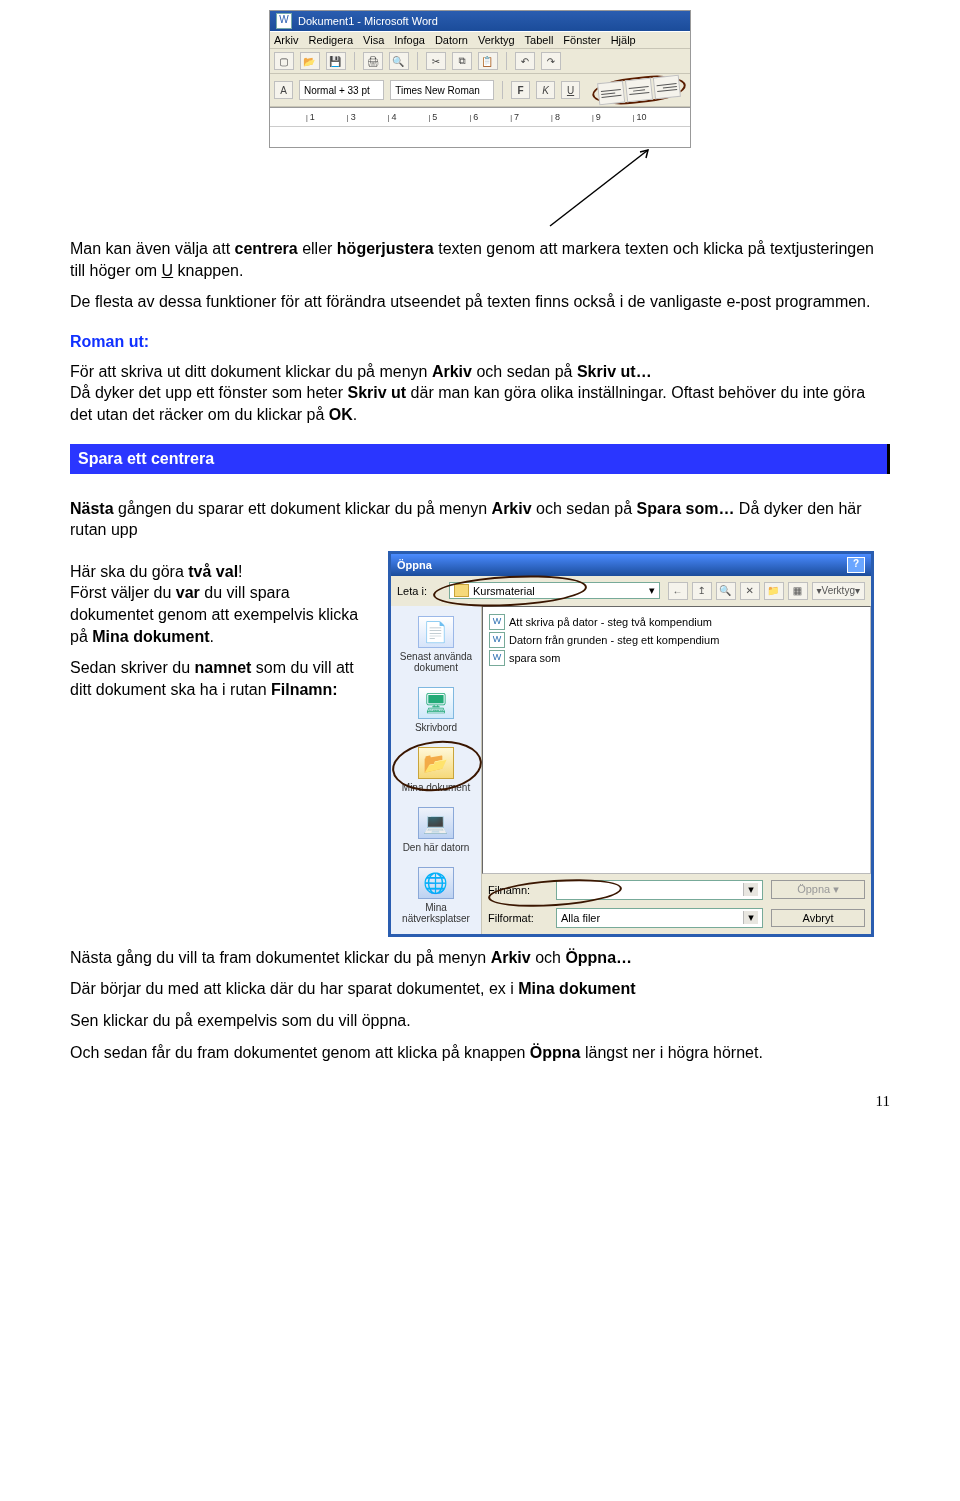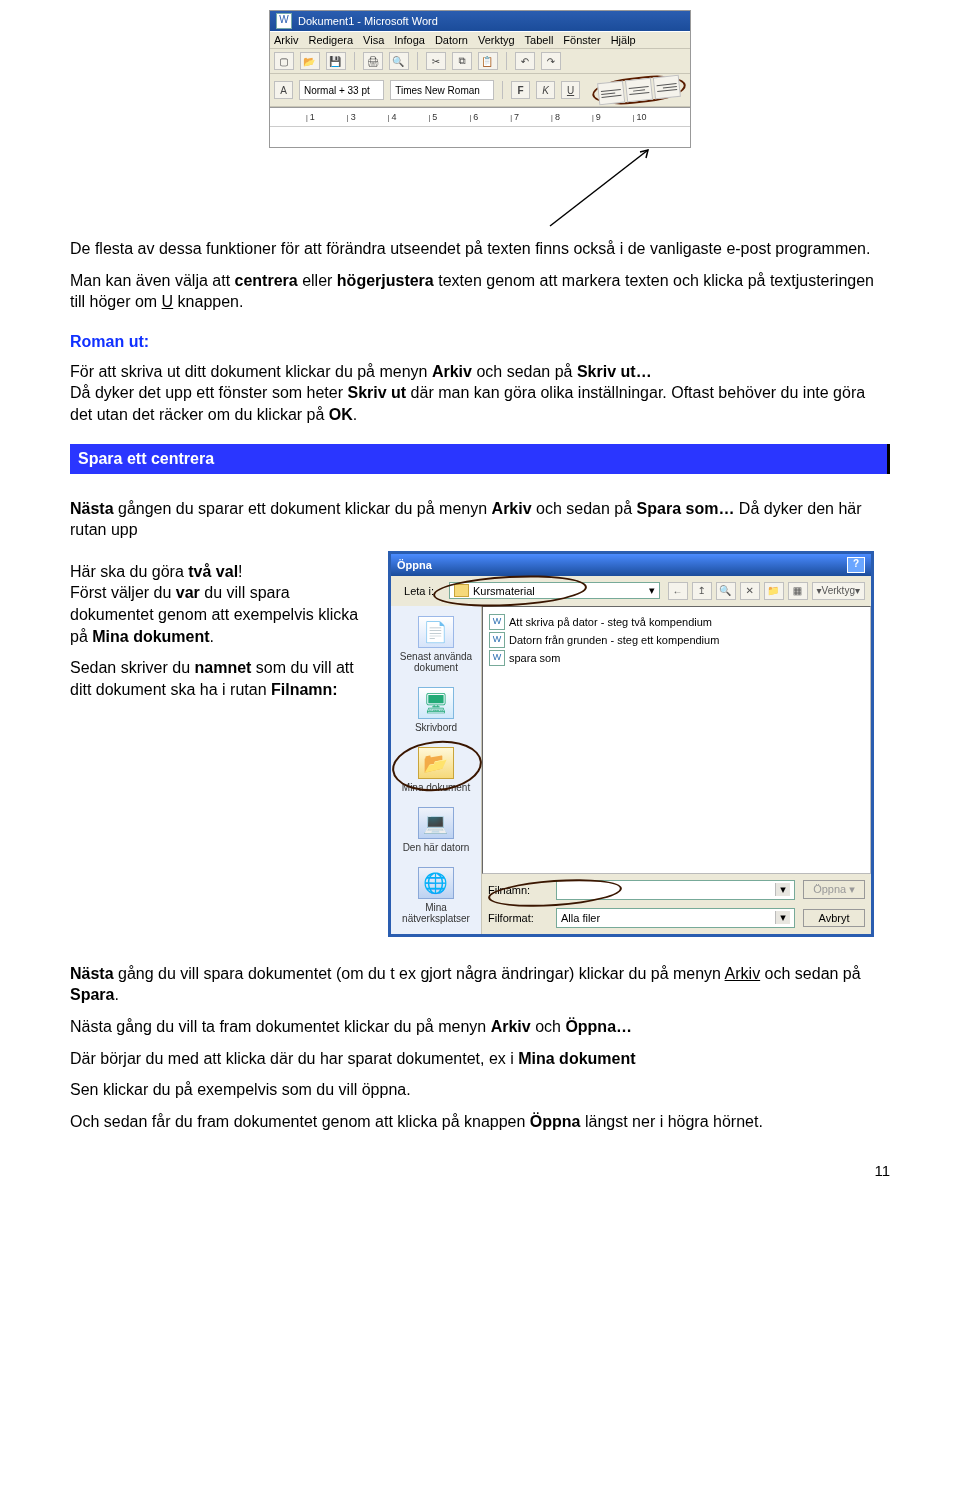--- a/index.html
+++ b/index.html
@@ -109,21 +109,21 @@
   .dlg-title {
     background: linear-gradient(#4a8bff,#1b4c9a);
     color:#fff; font-weight:bold;
     padding:3px 6px;
     display:flex; justify-content:space-between; align-items:center;
   }
   .dlg-title .help { width:16px; height:14px; background:#6aa6ff; border:1px solid #fff; color:#fff; font-weight:bold; text-align:center; font-size:10px; line-height:12px;}
   .dlg-toprow {
     display:flex; align-items:center; gap:8px; padding:6px;
   }
-  .dlg-toprow .lbl { width:44px;text-align:center; }
+  .dlg-toprow .lbl { width:44px; }
   .dlg-dropdown {
     flex:1; border:1px solid #7a9; background:#fff; padding:1px 4px;
     display:flex; align-items:center; gap:4px;
   }
   .dlg-folder-icon { width:13px; height:11px; background:#f6d97a; border:1px solid #c9a43a; display:inline-block;}
   .dlg-toolbar-icons { display:flex; gap:4px; }
   .dlg-smallbtn { width:18px; height:16px; border:1px solid #bfbfbf; background:#f5f3ec; display:inline-flex; align-items:center; justify-content:center; font-size:10px; color:#555;}
   .dlg-body { display:flex; }
   .dlg-side {
     width:90px; background:#eaf0fa; border-right:1px solid #c8c5b6;
@@ -139,37 +139,37 @@
   .si-comp { background:linear-gradient(#eef2fa,#bcd2f2); border:1px solid #8aa8d8;}
   .si-net { background:linear-gradient(#eef2fa,#bcd2f2); border:1px solid #8aa8d8;}
   .dlg-content { flex:1; background:#fff; border:1px inset #bbb; padding:6px; min-height:200px;}
   .file-item { display:flex; align-items:center; gap:4px; padding:1px 0;}
   .file-icon { width:14px; height:14px; border:1px solid #7a9; background:#fff; font-size:9px; text-align:center; line-height:12px; color:#2a6db0;}
   .dlg-bottom { display:flex; flex-direction:column; gap:4px; padding:6px;}
   .dlg-row { display:flex; align-items:center; gap:8px;}
   .dlg-row .lbl { width:60px;}
   .dlg-input { flex:1; border:1px solid #7a9; background:#fff; height:18px; padding:0 4px; display:flex; align-items:center;}
   .dlg-dropbtn { width:14px; background:#e8e6e0; border-left:1px solid #bbb; text-align:center;}
-  .dlg-btn { width:60px; border:1px solid #999; background:#ece9d8; text-align:center; padding:2px 0;}
+  .dlg-btn { width:60px; border:1px solid #999; background:#ece9d8; text-align:center; padding:2px 16px;}
   .dlg-btn.disabled { color:#999; }
   .circle-annot {
     border:2px solid #3a1600; border-radius:50%; width:150px; height:26px;
     position:relative; top:-30px; left:42px; transform:rotate(-3deg);
   }
   .circle-annot2 {
     border:2px solid #3a1600; border-radius:50%; width:86px; height:46px;
     transform:rotate(-6deg);
   }
   .side-wrap { position:relative; }
   .side-wrap .circle-annot2 { position:absolute; top:-2px; left:-2px; }
   .bottom-circle {
     border:2px solid #3a1600; border-radius:50%; width:130px; height:22px;
     position:relative; top:-24px; left:0px; transform:rotate(-4deg);
   }
-  .page-num { text-align:right; margin-top:30px; font-size:15px;}
+  .page-num { text-align:right; margin-top:30px; font-size:15px;font-family:Liberation Serif, serif;}
 </style>
 </head>
 <body>
 
 <div class="toolbar-figure">
   <div class="tb-titlebar">
     <span class="wicon">W</span>
     <span>Dokument1 - Microsoft Word</span>
   </div>
   <div class="tb-menubar">
@@ -240,25 +240,25 @@
   <div class="doc-canvas"></div>
 </div>
 
 <svg class="pointer-svg" width="200" height="80">
   <line x1="10" y1="78" x2="108" y2="2" stroke="#000" stroke-width="1.5"></line>
   <polyline points="100,4 108,2 106,10" fill="none" stroke="#000" stroke-width="1.5"></polyline>
 </svg>
 
 <div class="page">
 
+  <p>
+    <span>Man kan även välja att </span><span class="b">centrera</span><span> eller </span><span class="b">högerjustera</span><span> texten genom att markera texten och klicka på textjusteringen till höger om </span><span class="u">U</span><span> knappen.</span>
+  </p>
+
   <p>De flesta av dessa funktioner för att förändra utseendet på texten finns också i de vanligaste e-post programmen.</p>
-
-  <p>
-    <span>Man kan även välja att </span><span class="b">centrera</span><span> eller </span><span class="b">högerjustera</span><span> texten genom att markera texten och klicka på textjusteringen till höger om </span><span class="u">U</span><span> knappen.</span>
-  </p>
 
   <div class="section-hdr">Roman ut:</div>
 
   <p>
     <span>För att skriva ut ditt dokument klickar du på menyn </span><span class="b">Arkiv</span><span> och sedan på </span><span class="b">Skriv ut…</span><br>
     <span>Då dyker det upp ett fönster som heter </span><span class="b">Skriv ut</span><span> där man kan göra olika inställningar. Oftast behöver du inte göra det utan det räcker om du klickar på </span><span class="b">OK</span><span>.</span>
   </p>
 
   <div class="blue-bar">Spara ett centrera</div>
 
@@ -360,23 +360,20 @@
                   <span class="dlg-dropbtn">▾</span>
                 </div>
               <div class="dlg-btn">Avbryt</div>
             </div>
           </div>
         </div>
       </div>
     </div>
   </div>
 
-  <p style="margin-top:26px">
-    <span class="b">Nästa</span><span> gång du vill spara dokumentet (om du t ex gjort några ändringar) klickar du på menyn </span><span class="u">Arkiv</span><span> och sedan på </span><span class="b">Spara</span><span>.</span>
-  </p>
 
   <p>
     <span>Nästa gång du vill ta fram dokumentet klickar du på menyn </span><span class="b">Arkiv</span><span> och </span><span class="b">Öppna…</span>
   </p>
 
   <p>
     <span>Där börjar du med att klicka där du har sparat dokumentet, ex i </span><span class="b">Mina dokument</span>
   </p>
 
   <p>Sen klickar du på exempelvis som du vill öppna.</p>

